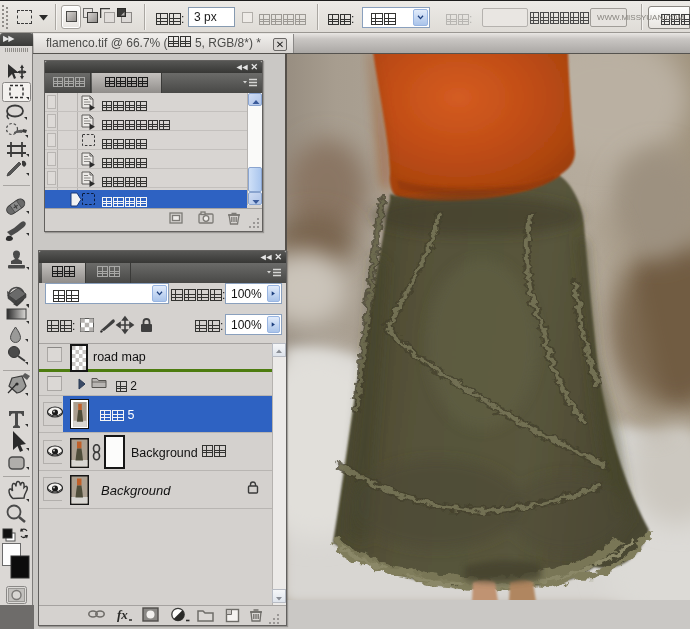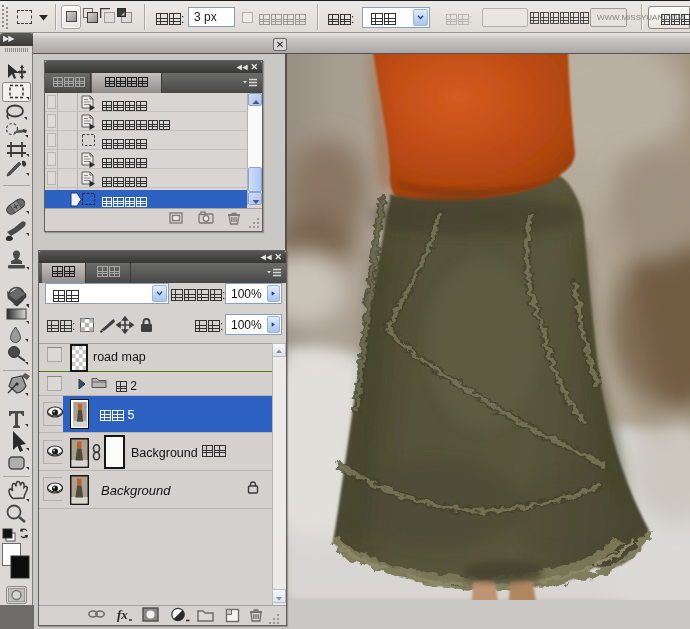--- a/index.html
+++ b/index.html
@@ -126,20 +126,21 @@
     <div class="abs" style="left:529px;top:9px"><span class="cn" style="width:9px;height:12px;--c:#4a4a4a"></span><span class="cn" style="width:9px;height:12px;--c:#4a4a4a"></span><span class="cn" style="width:9px;height:12px;--c:#4a4a4a"></span><span class="cn" style="width:9px;height:12px;--c:#4a4a4a"></span><span class="cn" style="width:9px;height:12px;--c:#4a4a4a"></span><span class="cn" style="width:9px;height:12px;--c:#4a4a4a"></span></div>
     <div class="abs" style="left:590px;top:7px;width:37px;height:19px;border:1px solid #a09d98;border-radius:2px;background:#e6e3df"></div>
     <div class="abs" style="left:597px;top:12px;font-size:8px;color:#87847f;white-space:nowrap;z-index:6">WWW.MISSYUAN.COM</div>
     <div class="vsep" style="left:641px"></div>
 
     <div class="abs" style="left:648px;top:5px;width:42px;height:23px;background:linear-gradient(#fefefd,#e8e5e0);border:1px solid #8a8782;border-radius:3px 0 0 3px"></div>
     <div class="abs" style="left:660px;top:10px;white-space:nowrap"><span class="cn" style="--c:#3f3f3f;width:9px;height:11px"></span><span class="cn" style="--c:#3f3f3f;width:9px;height:11px"></span><span class="cn" style="--c:#3f3f3f;width:9px;height:11px"></span></div>
   </div>
 
   <div class="abs" id="tabbar"></div>
+  <div class="abs" id="doctab">flamenco.tif @ 66.7% (<span class="cn" style="width:11px;height:11px"></span><span class="cn" style="width:11px;height:11px"></span> 5, RGB/8*) *</div>
   <div class="abs" style="left:273px;top:38px;width:14px;height:13px;background:#dad7d4;border:1px solid #6a6866;border-radius:2px;color:#1a1a1a;font-size:10px;line-height:11px;text-align:center">✕</div>
 
   <div class="abs" id="tbx"></div>
   <div class="abs" id="tbxh">▶▶</div>
   <div class="abs" id="tbxb"></div>
   <svg class="abs" style="left:0;top:33px" width="33" height="572" viewBox="0 0 33 572">
     <g fill="#8f8c88">
         <rect x="5" y="15" width="1" height="4"></rect>
         <rect x="7" y="15" width="1" height="4"></rect>
         <rect x="9" y="15" width="1" height="4"></rect>
@@ -547,21 +548,21 @@
     <div class="abs" style="left:0;top:92px;width:247px;height:262px;background:#d4d1ce;border-top:1px solid #a5a2a0"></div>
     <div class="abs" style="left:233px;top:92px;width:14px;height:262px;background:#eceae8;border-left:1px solid #b5b2af"></div>
     <div class="abs" style="left:233px;top:92px;width:14px;height:14px;background:linear-gradient(#f5f6f8,#dfe4ec);border:1px solid #b8bcc4"><svg width="10" height="10" style="margin:1px">
           <path d="M5 2.5 L2 6 L8 6 Z" fill="#8a8e96"></path>
         </svg></div>
     <div class="abs" style="left:233px;top:338px;width:14px;height:14px;background:linear-gradient(#f5f6f8,#dfe4ec);border:1px solid #b8bcc4"><svg width="10" height="10" style="margin:1px">
           <path d="M5 7.5 L2 4 L8 4 Z" fill="#8a8e96"></path>
         </svg></div>
     <div id="lrows">
 
-      <div class="abs" style="left:0;top:92px;width:233px;height:29px;border-bottom:1px solid #4d7c0f">
+      <div class="abs" style="left:0;top:92px;width:233px;height:29px;border-bottom:3px solid #4d7c0f">
         <div class="abs" style="left:8px;top:4px;width:15px;height:15px;background:#dbd8d5;border:1px solid #aaa7a4;border-top-color:#8a8886"></div>
         <svg class="abs" style="left:31px;top:1px" width="18" height="28" viewBox="0 0 18 28">
             <rect x="0" y="0" width="18" height="28" fill="#161616"></rect>
             <rect x="2" y="2" width="14" height="24" fill="#fff"></rect>
             <g fill="#c9c6c3">
               <rect x="2" y="2" width="3.5" height="4"></rect>
               <rect x="9" y="2" width="3.5" height="4"></rect>
               <rect x="5.5" y="6" width="3.5" height="4"></rect>
               <rect x="12.5" y="6" width="3.5" height="4"></rect>
               <rect x="2" y="10" width="3.5" height="4"></rect>

